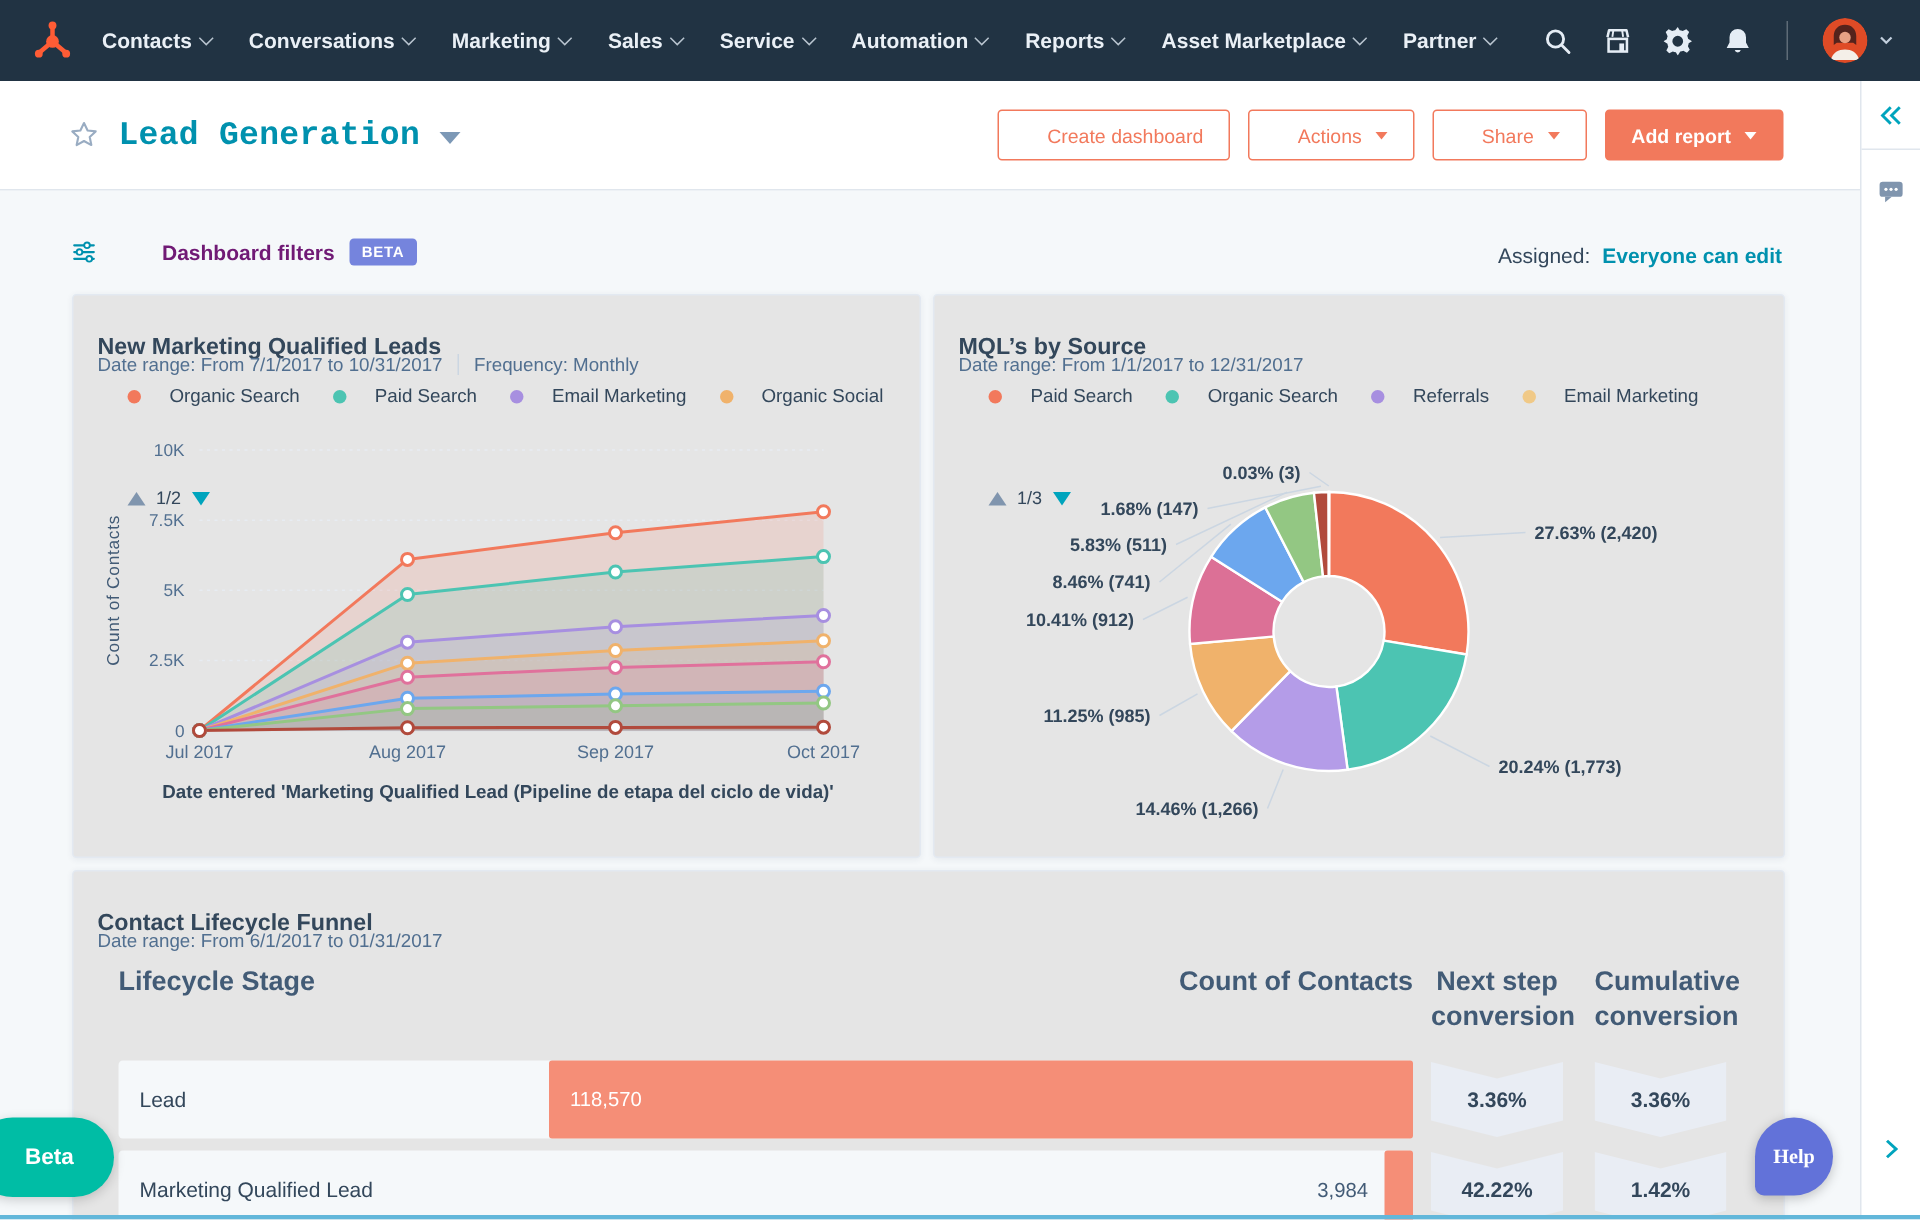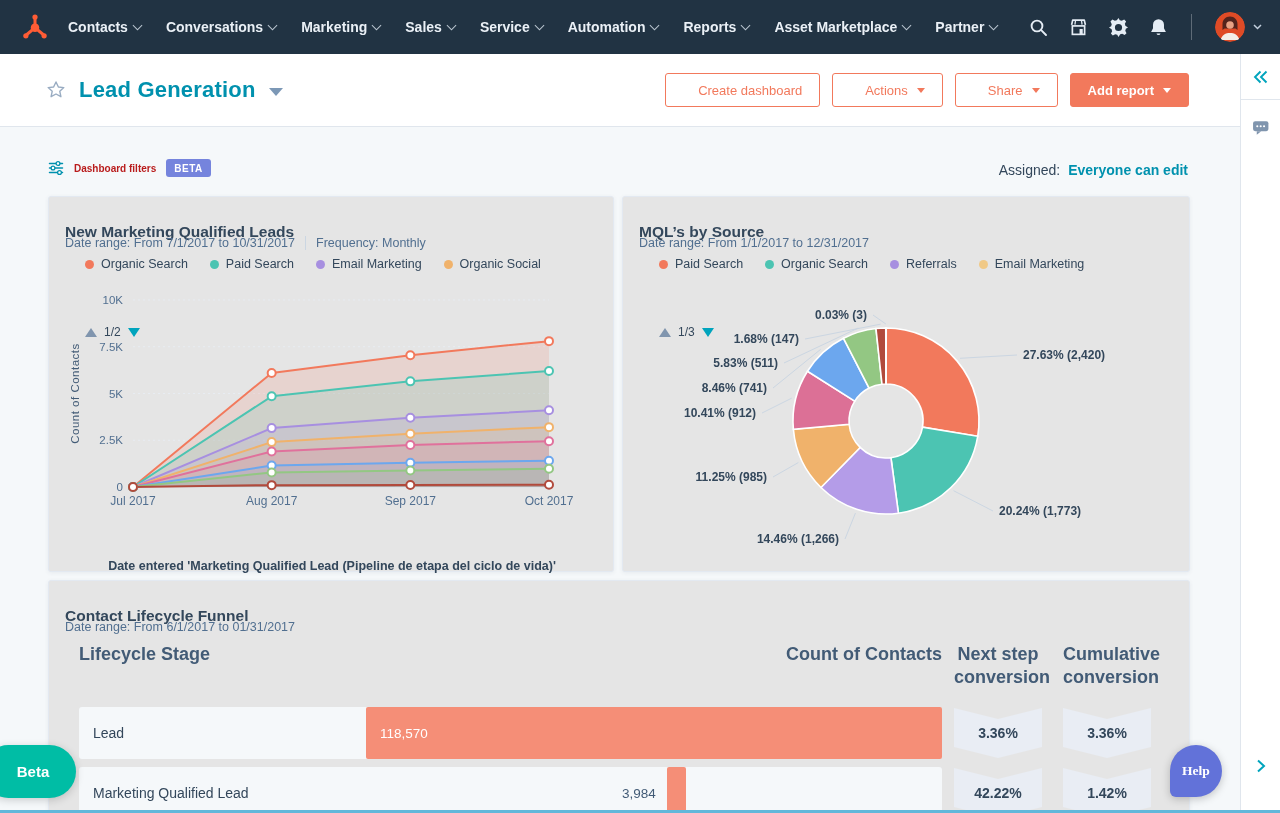--- a/index.html
+++ b/index.html
@@ -16,69 +16,69 @@
   .nav-item{display:flex;align-items:center;gap:6px;color:#eaf0f6;font-size:14px;font-weight:600;cursor:pointer;white-space:nowrap;}
   .chev{width:6px;height:6px;border-right:1.7px solid rgba(222,232,242,.8);border-bottom:1.7px solid rgba(222,232,242,.8);
     transform:rotate(45deg);margin-top:-4px;}
   .nav-right{margin-left:auto;display:flex;align-items:center;gap:21px;}
   .nav-icon-btn{background:none;border:none;padding:0;cursor:pointer;display:flex;align-items:center;}
   .nav-divider{width:1px;height:26px;background:rgba(255,255,255,.28);margin:0 2px;}
   .avatar-wrap{display:flex;align-items:center;gap:8px;}
   
   .page-header{position:absolute;left:0;top:54px;width:1240px;height:72px;background:#fff;
     border-bottom:1px solid #e0e6ed;z-index:10;}
-  .header-left{position:absolute;left:46px;top:0;height:72px;display:flex;align-items:center;gap:13px;}
+  .header-left{position:absolute;left:46px;top:0;height:72px;display:flex;align-items:center;gap:13px;font-family:Liberation Mono, monospace;}
   .page-title{font-size:22px;font-weight:700;color:#0091ae;letter-spacing:.2px;}
   .title-caret{width:0;height:0;border-left:7px solid transparent;border-right:7px solid transparent;border-top:8px solid #7c98b6;margin-top:3px;cursor:pointer;}
   .header-buttons{position:absolute;right:51px;top:0;height:72px;display:flex;align-items:center;gap:12px;}
   .btn{height:34px;border-radius:3px;font-size:13px;font-weight:500;padding:0 17px;display:inline-flex;align-items:center;gap:9px;
     cursor:pointer;font-family:inherit;box-sizing:border-box;}
   .btn-outline{background:#fff;border:1px solid #f2795c;color:#f2795c;padding-left:32px;}
   .btn-solid{background:#f2795c;border:1px solid #f2795c;color:#fff;font-weight:600;}
   .caret{width:0;height:0;border-left:4px solid transparent;border-right:4px solid transparent;border-top:5px solid currentColor;}
   
   .rail{position:absolute;left:1240px;top:54px;width:40px;height:759px;background:#fff;border-left:1px solid #e0e6ed;box-sizing:border-box;z-index:25;}
   .rail-top{height:46px;display:flex;align-items:center;justify-content:center;border-bottom:1px solid #e0e6ed;width:100%;background:none;border-top:none;border-left:none;border-right:none;cursor:pointer;}
   .rail-btn{background:none;border:none;cursor:pointer;display:flex;align-items:center;justify-content:center;width:100%;}
   .rail-comments{margin-top:18px;}
   .rail-expand{position:absolute;top:703px;left:0;}
   
   .content{position:absolute;left:0;top:126px;width:1240px;height:687px;background:#f5f8fa;}
   .filters-left{position:absolute;left:48px;top:33px;display:flex;align-items:center;gap:10px;}
-  .filters-label{color:#b91c1c;font-size:10px;font-weight:700;cursor:pointer;}
+  .filters-label{color:#701a75;font-size:14px;font-weight:700;cursor:pointer;margin-left:34px;}
   .beta-badge{background:#7584dd;color:#fff;font-size:10px;font-weight:700;letter-spacing:.5px;border-radius:3px;padding:4px 8px 3px;}
   .assigned{position:absolute;right:52px;top:36px;display:flex;align-items:center;gap:8px;font-size:14px;}
   .assigned-label{color:#33475b;}
   .assigned-value{color:#0091ae;font-weight:600;cursor:pointer;}
   .card{position:absolute;background:#e5e5e5;border:1px solid #e3e9f1;border-radius:3px;box-shadow:0 1px 4px rgba(45,62,80,.07);box-sizing:border-box;}
   #card-lines{left:48px;top:70px;width:566px;height:376px;}
   #card-donut{left:622px;top:70px;width:568px;height:376px;}
   #card-funnel{left:48px;top:454px;width:1142px;height:250px;}
   .card-title{position:absolute;left:16px;top:13px;font-size:15.5px;font-weight:700;color:#33475b;}
   .card-meta{position:absolute;left:16px;top:39px;display:flex;align-items:center;gap:10px;font-size:12.5px;color:#516f90;}
   .vdiv{width:1px;height:14px;background:#cbd6e2;}
   .legend{position:absolute;left:36px;top:60px;display:flex;align-items:center;gap:22px;font-size:12.5px;color:#33475b;}
-  .legend-item{display:flex;align-items:center;gap:7px;cursor:pointer;}
+  .legend-item{display:flex;align-items:center;gap:19px;cursor:pointer;}
   .legend-dot{width:9px;height:9px;border-radius:50%;display:inline-block;}
   .pagination{position:absolute;left:36px;top:80px;display:flex;align-items:center;gap:7px;font-size:12px;color:#33475b;margin-top:48px;}
   .tri-up{width:0;height:0;border-left:6px solid transparent;border-right:6px solid transparent;border-bottom:9px solid #8095ae;cursor:pointer;}
   .tri-down{width:0;height:0;border-left:6px solid transparent;border-right:6px solid transparent;border-top:9px solid #00a4bd;cursor:pointer;}
-  .chart-caption{position:absolute;left:16px;top:322px;width:534px;text-align:center;font-size:12.5px;font-weight:700;color:#33475b;line-height:1.45;margin-top:38px;}
+  .chart-caption{position:absolute;left:16px;top:322px;width:534px;text-align:center;font-size:12.5px;font-weight:700;color:#33475b;line-height:1.45;}
   .chart-caption span{display:inline-block;max-width:480px;}
   
   .fcol-head{position:absolute;font-size:18px;font-weight:700;color:#425b76;line-height:1.25;}
   .fh-stage{left:30px;top:62px;}
   .fh-count{left:693px;top:62px;width:200px;text-align:right;}
   .fh-next{left:905px;top:62px;width:88px;text-align:center;}
   .fh-cum{left:1014px;top:62px;width:88px;text-align:center;}
   .frow{position:absolute;left:30px;width:1112px;height:52px;}
   .frow1{top:126px;} .frow2{top:186px;}
   .frow-bg{position:absolute;left:0;top:0;width:863px;height:100%;background:#f5f8fa;border-radius:3px;}
   .fstage{position:absolute;left:14px;top:50%;transform:translateY(-50%);font-size:14px;color:#33475b;}
-  .fbar-area{position:absolute;left:287px;top:0;width:576px;height:100%;display:flex;justify-content:center;align-items:center;}
+  .fbar-area{position:absolute;left:287px;top:0;width:576px;height:100%;display:flex;justify-content:flex-end;align-items:center;}
   .fbar{height:100%;background:#f58e77;border-radius:2px;position:relative;cursor:pointer;}
   .fcount-in{position:absolute;left:14px;top:50%;transform:translateY(-50%);color:#fff;font-size:13.5px;}
   .fcount-out{color:#425b76;font-size:13.5px;margin-right:11px;}
   .fbadge{position:absolute;width:88px;height:50px;top:1px;background:#e9edf4;
     clip-path:polygon(0 0,50% 22%,100% 0,100% 78%,50% 100%,0 78%);
     display:flex;align-items:center;justify-content:center;font-weight:700;font-size:14px;color:#33475b;}
   .fb1{left:875px;} .fb2{left:984px;}
   
   .beta-fab{position:absolute;left:-18px;top:745px;width:94px;height:53px;border-radius:27px;background:#00bda5;color:#fff;
     font-size:15px;font-weight:700;border:none;cursor:pointer;z-index:40;box-shadow:0 2px 8px rgba(0,0,0,.18);

